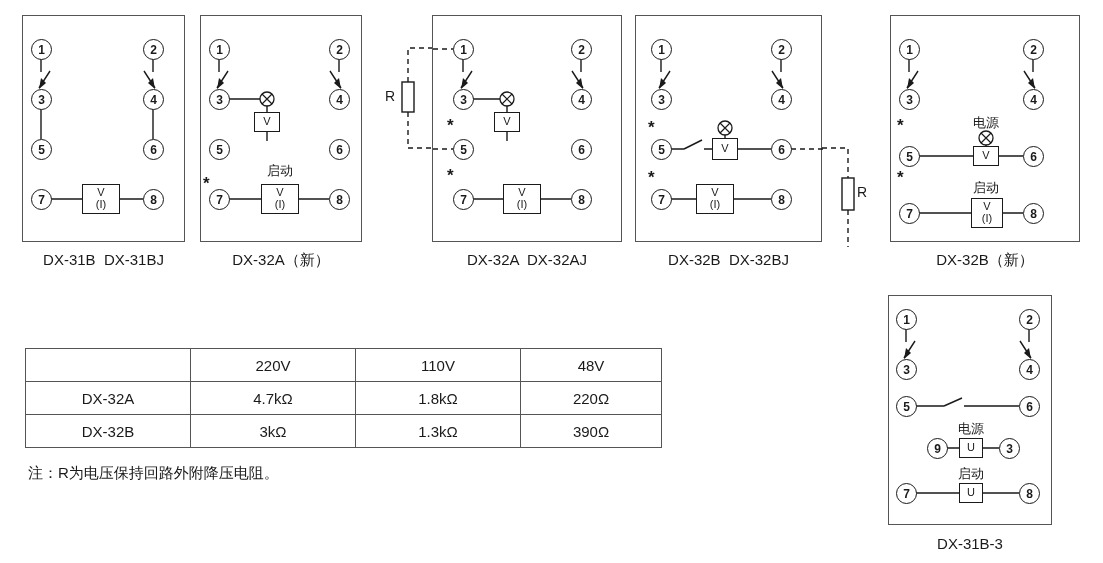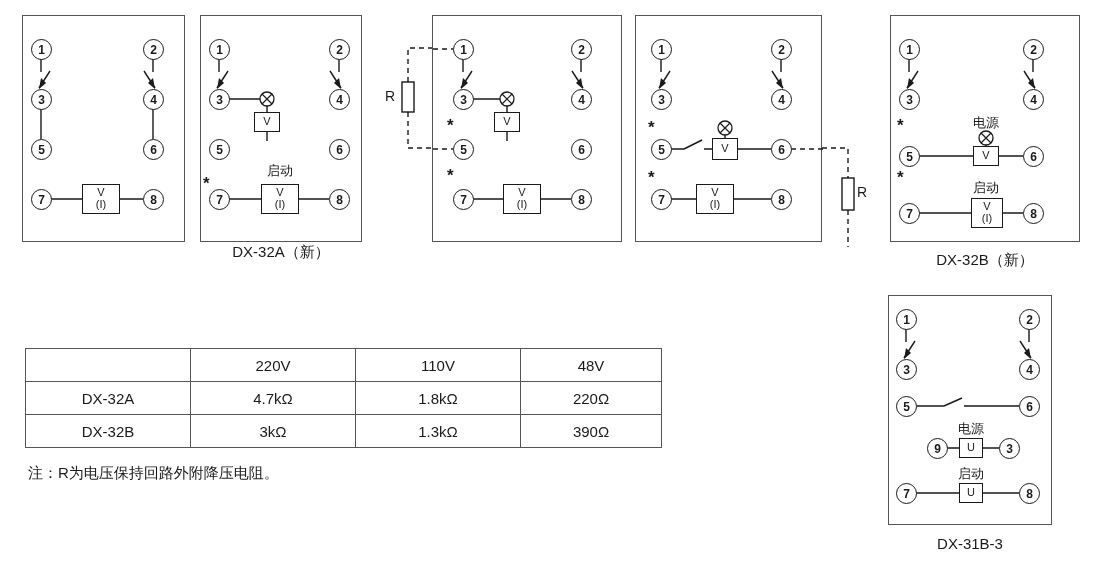--- a/index.html
+++ b/index.html
@@ -55,20 +55,21 @@
     <span class="term" style="left:120px;top:73px">4</span>
     <span class="term" style="left:8px;top:123px">5</span>
     <span class="term" style="left:120px;top:123px">6</span>
     <span class="term" style="left:8px;top:173px">7</span>
     <span class="term" style="left:120px;top:173px">8</span>
     <div class="comp" style="left:59px;top:168px;width:38px;height:30px">
       <span>V</span>
       <span>(I)</span>
     </div>
   </div>
+  <div class="caption" style="left:22px;top:251px;width:163px">DX-31B  DX-31BJ</div>
 
   <div class="diagram" style="left:200px;top:15px;width:162px;height:227px">
     <svg class="wires" width="162" height="227" viewBox="0 0 162 227">
       <path d="M18,43 V56 M27,55 L16,72 M28,83 H59 M66,90 V96 M66,116 V125 M138,43 V56 M129,55 L140,72 M28,183 H60 M98,183 H128" stroke="#1a1a1a" stroke-width="1.4" fill="none"></path>
       <polygon points="16,73 23,67 18,62" fill="#1a1a1a"></polygon>
       <polygon points="140,73 133,67 138,62" fill="#1a1a1a"></polygon>
       <g>
         <circle cx="66" cy="83" r="7" fill="#fff" stroke="#1a1a1a" stroke-width="1.3"></circle>
         <path d="M61,78 L71,88 M71,78 L61,88" stroke="#1a1a1a" stroke-width="1.2"></path>
       </g>
@@ -84,21 +85,21 @@
     <div class="comp" style="left:53px;top:96px;width:26px;height:20px">
       <span>V</span>
     </div>
     <div class="lbl" style="left:58px;top:146px;width:42px">启动</div>
     <span class="ast" style="left:2px;top:158px">*</span>
     <div class="comp" style="left:60px;top:168px;width:38px;height:30px">
       <span>V</span>
       <span>(I)</span>
     </div>
   </div>
-  <div class="caption" style="left:200px;top:243px;width:162px">DX-32A（新）</div>
+  <div class="caption" style="left:200px;top:251px;width:162px">DX-32A（新）</div>
 
   <div class="diagram" style="left:432px;top:15px;width:190px;height:227px">
     <svg class="wires" width="190" height="227" viewBox="0 0 190 227">
       <path d="M30,43 V56 M39,55 L28,72 M40,83 H67 M74,90 V96 M74,116 V125 M148,43 V56 M139,55 L150,72 M40,183 H70 M108,183 H138" stroke="#1a1a1a" stroke-width="1.4" fill="none"></path>
       <path d="M0,33 H20 M0,133 H20" stroke="#1a1a1a" stroke-width="1.4" fill="none" stroke-dasharray="5,4"></path>
       <polygon points="28,73 35,67 30,62" fill="#1a1a1a"></polygon>
       <polygon points="150,73 143,67 148,62" fill="#1a1a1a"></polygon>
       <g>
         <circle cx="74" cy="83" r="7" fill="#fff" stroke="#1a1a1a" stroke-width="1.3"></circle>
         <path d="M69,78 L79,88 M79,78 L69,88" stroke="#1a1a1a" stroke-width="1.2"></path>
@@ -115,20 +116,21 @@
     <div class="comp" style="left:61px;top:96px;width:26px;height:20px">
       <span>V</span>
     </div>
     <span class="ast" style="left:14px;top:100px">*</span>
     <span class="ast" style="left:14px;top:150px">*</span>
     <div class="comp" style="left:70px;top:168px;width:38px;height:30px">
       <span>V</span>
       <span>(I)</span>
     </div>
   </div>
+  <div class="caption" style="left:432px;top:251px;width:190px">DX-32A  DX-32AJ</div>
 
   <div class="diagram" style="left:635px;top:15px;width:187px;height:227px">
     <svg class="wires" width="187" height="227" viewBox="0 0 187 227">
       <path d="M25,43 V56 M34,55 L23,72 M145,43 V56 M136,55 L147,72 M35,133 H48 M48,133 L66,124 M68,133 H76 M102,133 H135 M89,119 V122 M35,183 H60 M98,183 H135" stroke="#1a1a1a" stroke-width="1.4" fill="none"></path>
       <path d="M155,133 H187" stroke="#1a1a1a" stroke-width="1.4" fill="none" stroke-dasharray="5,4"></path>
       <polygon points="23,73 30,67 25,62" fill="#1a1a1a"></polygon>
       <polygon points="147,73 140,67 145,62" fill="#1a1a1a"></polygon>
       <g>
         <circle cx="89" cy="112" r="7" fill="#fff" stroke="#1a1a1a" stroke-width="1.3"></circle>
         <path d="M84,107 L94,117 M94,107 L84,117" stroke="#1a1a1a" stroke-width="1.2"></path>
@@ -145,20 +147,21 @@
     <div class="comp" style="left:76px;top:122px;width:26px;height:22px">
       <span>V</span>
     </div>
     <span class="ast" style="left:12px;top:102px">*</span>
     <span class="ast" style="left:12px;top:152px">*</span>
     <div class="comp" style="left:60px;top:168px;width:38px;height:30px">
       <span>V</span>
       <span>(I)</span>
     </div>
   </div>
+  <div class="caption" style="left:635px;top:251px;width:187px">DX-32B  DX-32BJ</div>
 
   <div class="diagram" style="left:890px;top:15px;width:190px;height:227px">
     <svg class="wires" width="190" height="227" viewBox="0 0 190 227">
       <path d="M18,43 V56 M27,55 L16,72 M142,43 V56 M133,55 L144,72 M28,140 H82 M108,140 H132 M95,129 V130 M28,197 H80 M112,197 H132" stroke="#1a1a1a" stroke-width="1.4" fill="none"></path>
       <polygon points="16,73 23,67 18,62" fill="#1a1a1a"></polygon>
       <polygon points="144,73 137,67 142,62" fill="#1a1a1a"></polygon>
       <g>
         <circle cx="95" cy="122" r="7" fill="#fff" stroke="#1a1a1a" stroke-width="1.3"></circle>
         <path d="M90,117 L100,127 M100,117 L90,127" stroke="#1a1a1a" stroke-width="1.2"></path>
       </g>

